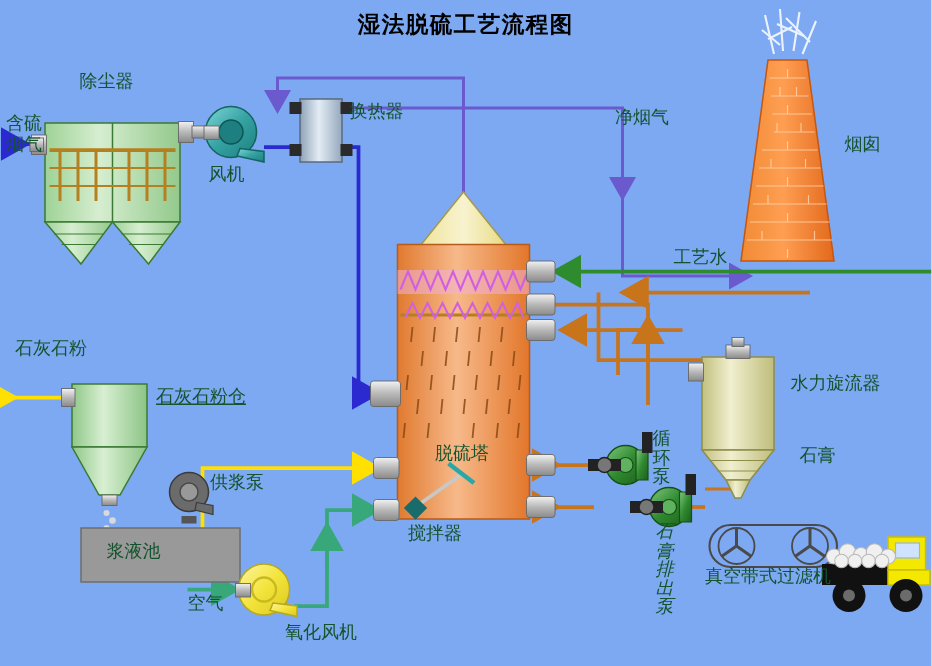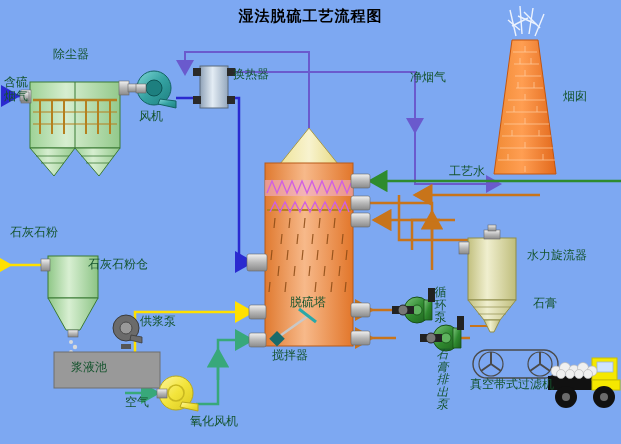--- a/index.html
+++ b/index.html
@@ -2,21 +2,21 @@
 <html><head>
 <meta charset="utf-8">
 <style>
   html,body{margin:0;padding:0;background:#fff;}
   body{font-family:"DejaVu Sans","Liberation Sans",sans-serif;}
   #stage{
     position:relative;width:621px;height:444px;
     background:#7da8f2;overflow:hidden;
   }
   .lbl{position:absolute;color:#14532d;font-size:12px;line-height:1.15;white-space:nowrap;}
-  .lbl.vert{white-space:normal;width:13px;text-align:center;line-height:1.05;}
+  .lbl.vert{white-space:normal;width:13px;text-align:right;line-height:1.05;}
   #title{position:absolute;left:0;right:0;top:7px;text-align:center;font-size:15px;font-weight:bold;color:#000;letter-spacing:1px;}
   svg{display:block;overflow:visible;}
   #svgmain{position:absolute;left:0;top:0;width:621px;height:444px;}
 </style>
 </head>
 <body>
 
 <div id="stage" style="background: rgb(125, 168, 242);">
 
   <div id="title">湿法脱硫工艺流程图</div>
@@ -382,27 +382,27 @@
         <circle cx="588" cy="374" r="4.5"></circle>
       </g>
     </g>
   </svg>
 
   <div class="lbl" style="left:53px;top:48px;">除尘器</div>
   <div class="lbl" style="left:4px;top:76px;">含硫</div>
   <div class="lbl" style="left:4px;top:90px;">烟气</div>
   <div class="lbl" style="left:139px;top:110px;">风机</div>
   <div class="lbl" style="left:233px;top:68px;">换热器</div>
-  <div class="lbl" style="left:410px;top:72px;font-family:Liberation Mono, monospace;">净烟气</div>
+  <div class="lbl" style="left:410px;top:72px;">净烟气</div>
   <div class="lbl" style="left:563px;top:90px;">烟囱</div>
   <div class="lbl" style="left:449px;top:165px;">工艺水</div>
   <div class="lbl" style="left:290px;top:296px;">脱硫塔</div>
   <div class="lbl" style="left:272px;top:349px;">搅拌器</div>
   <div class="lbl" style="left:10px;top:226px;">石灰石粉</div>
-  <div class="lbl" style="left:88px;top:258px;">石灰石粉仓</div>
+  <div class="lbl" style="left:104px;top:258px;text-decoration:underline;">石灰石粉仓</div>
   <div class="lbl" style="left:71px;top:361px;">浆液池</div>
   <div class="lbl" style="left:140px;top:315px;">供浆泵</div>
   <div class="lbl" style="left:83px;top:396px;margin-left:42px;">空气</div>
   <div class="lbl" style="left:190px;top:415px;">氧化风机</div>
   <div class="lbl vert" style="left:434px;top:286px;">循环泵</div>
   <div class="lbl vert" style="left:436px;top:348px;font-style:italic;">石膏排出泵</div>
   <div class="lbl" style="left:527px;top:249px;">水力旋流器</div>
   <div class="lbl" style="left:533px;top:297px;">石膏</div>
   <div class="lbl" style="left:470px;top:378px;">真空带式过滤机</div>
 

